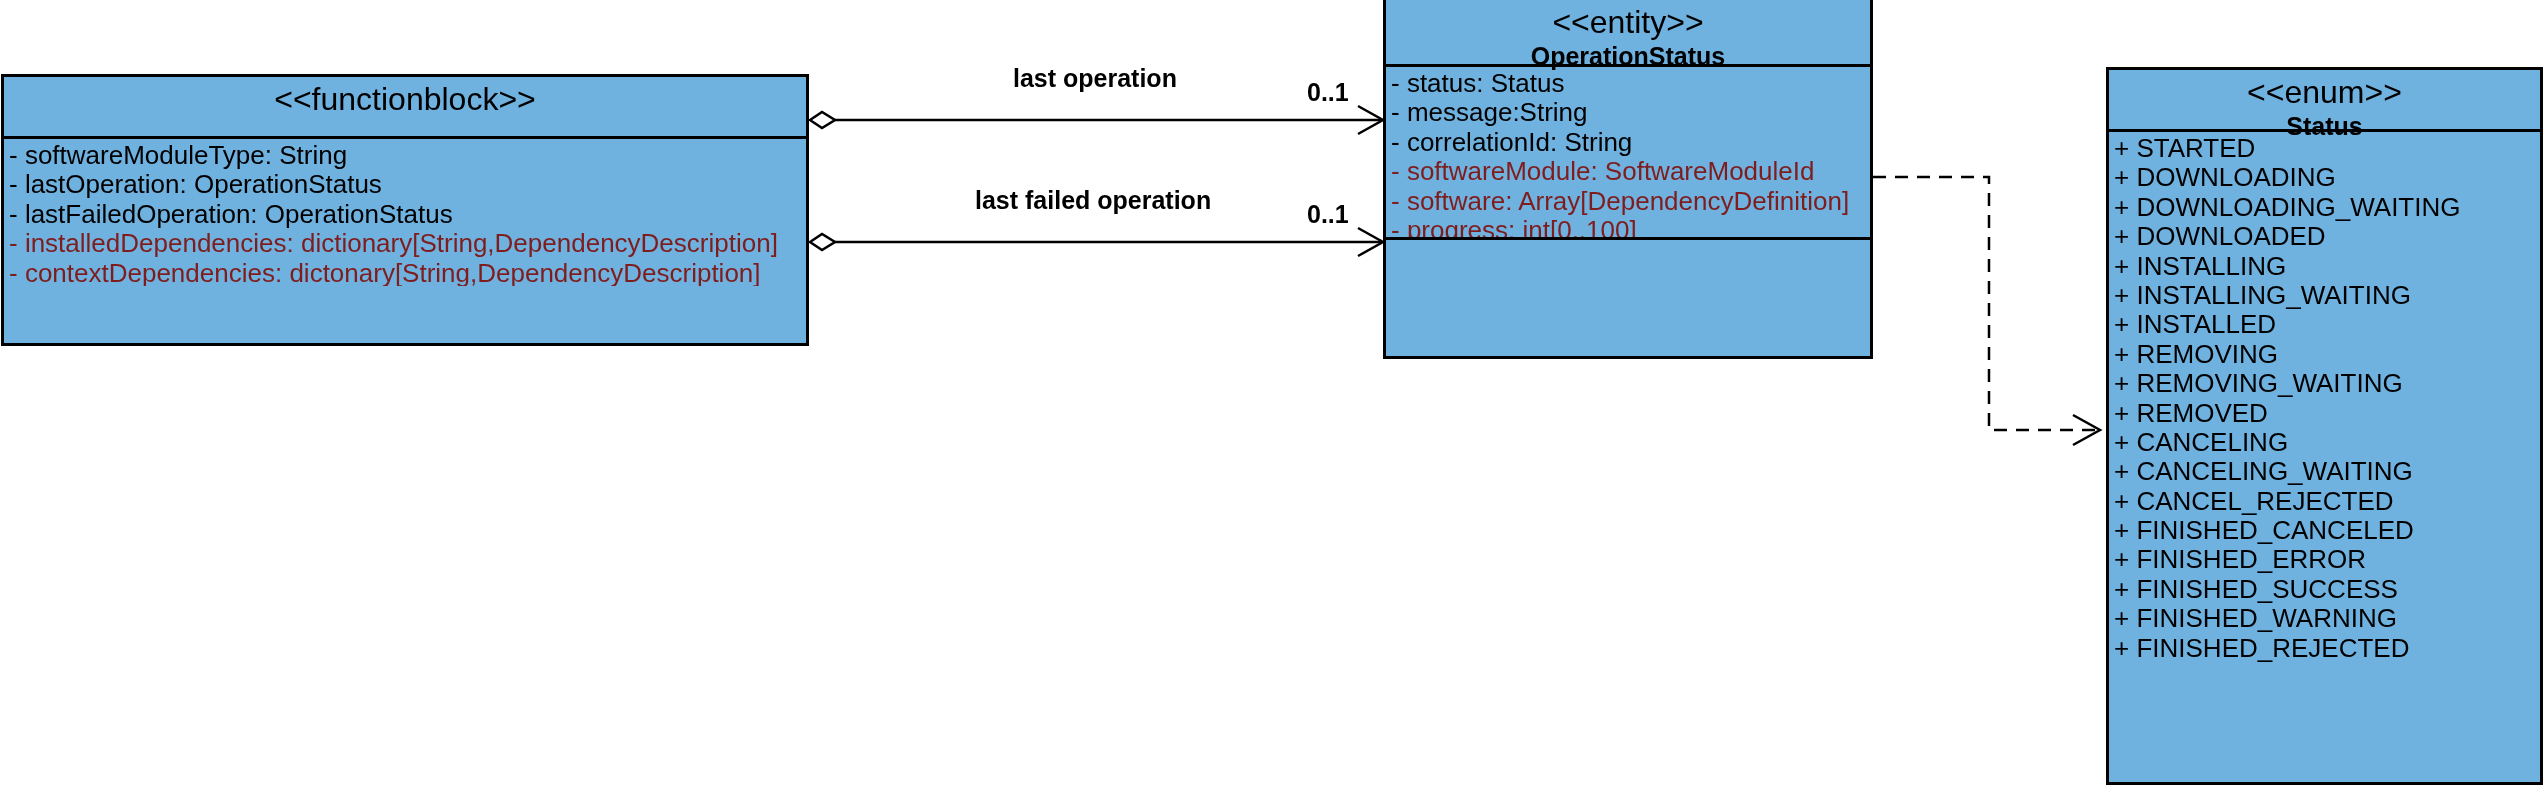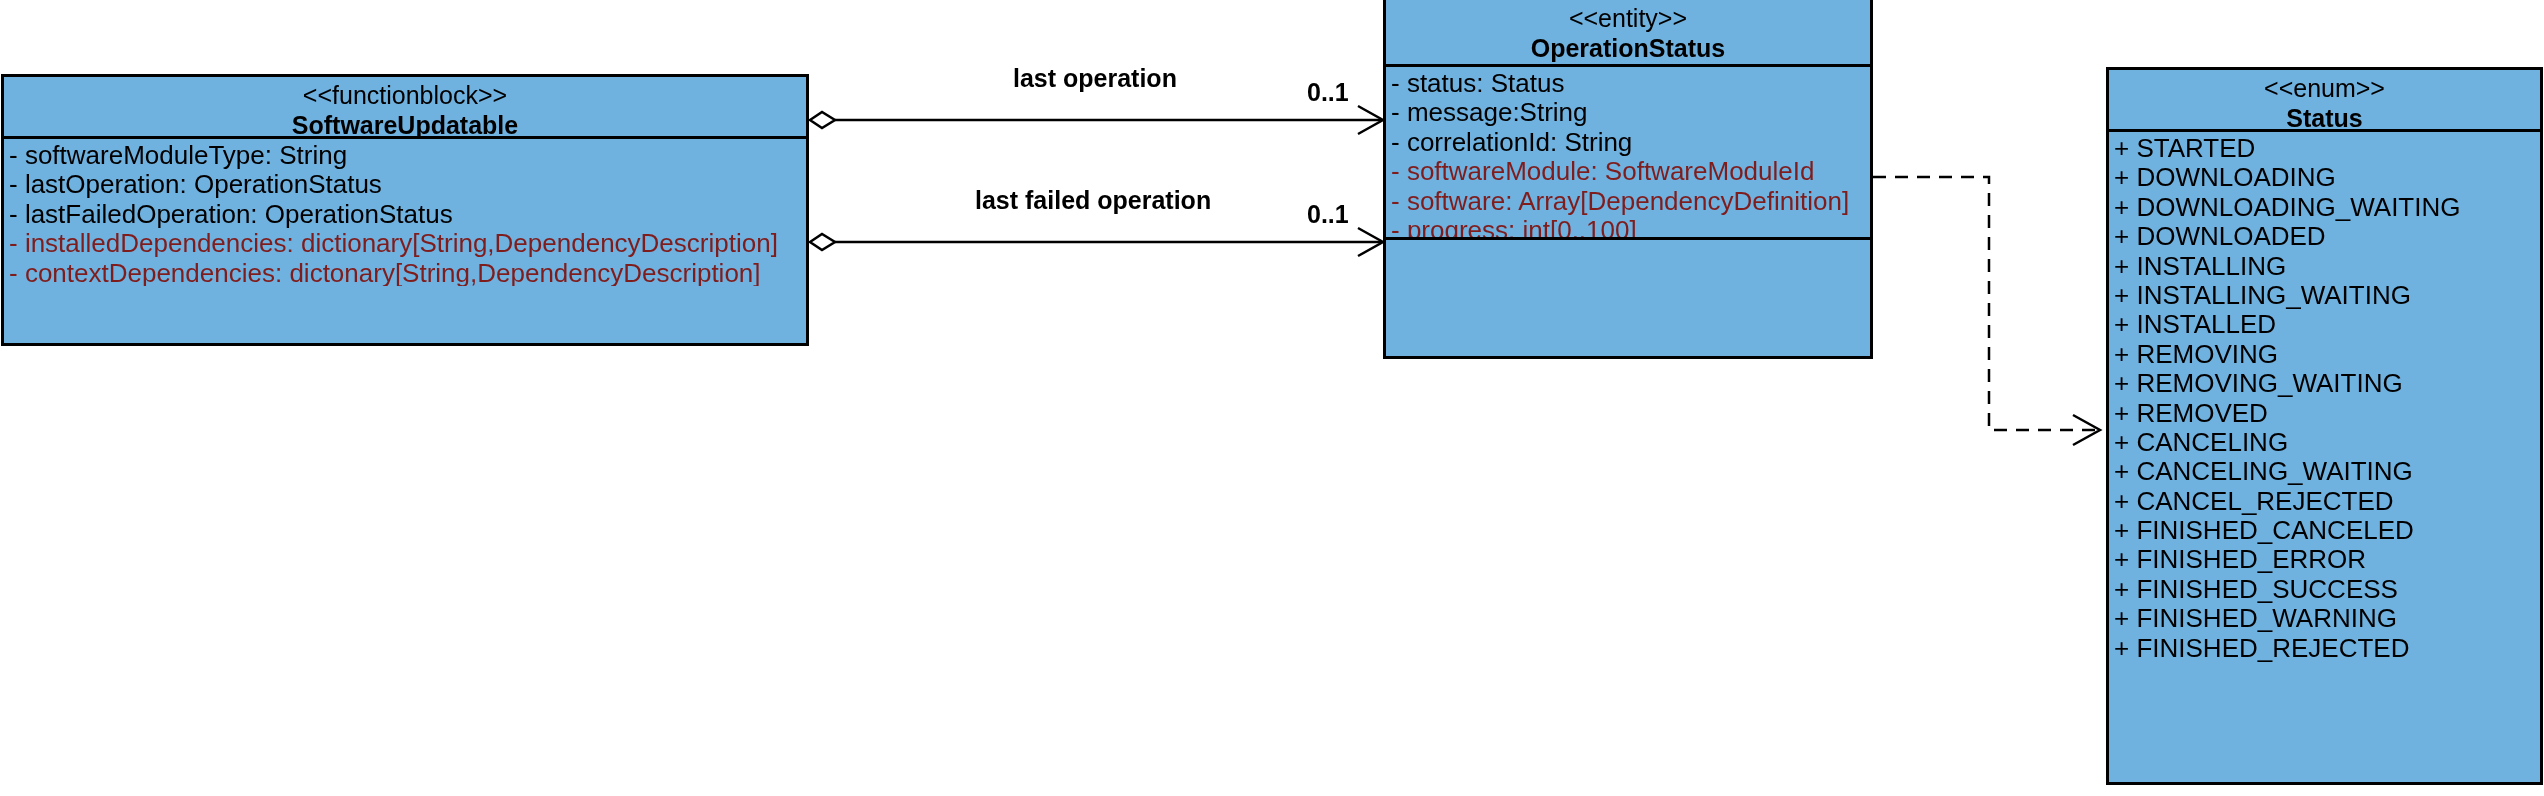--- a/index.html
+++ b/index.html
@@ -29,21 +29,21 @@
   }
   .uml-header {
     box-sizing: border-box;
     text-align: center;
     padding: 4px 6px 6px 6px;
     border-bottom: 3px solid #000000;
     line-height: 1.18;
   }
   .stereotype {
     display: block;
-    font-size: 25px;
+    font-size: 32px;
     color: #000000;
     font-weight: normal;
     white-space: nowrap;
   }
   .classname {
     display: block;
     font-size: 25px;
     font-weight: bold;
     color: #000000;
     white-space: nowrap;
@@ -114,21 +114,20 @@
 
   <div class="edge-label" style="left:1013px; top:64px;">last operation</div>
   <div class="edge-label" style="left:1307px; top:78px;">0..1</div>
 
   <div class="edge-label" style="left:975px; top:186px;">last failed operation</div>
   <div class="edge-label" style="left:1307px; top:200px;">0..1</div>
 
   <div class="uml-class" id="cls-softwareupdatable" style="left:1px; top:74px; width:808px; height:272px;">
     <div class="uml-header" style="height:62px;">
       <span class="stereotype">&lt;&lt;functionblock&gt;&gt;</span>
-      <span class="classname">SoftwareUpdatable</span>
     </div>
     <div class="uml-compartment" id="cmp-su-attrs" style="height:147px;">
         <div class="attr">- softwareModuleType: String</div>
         <div class="attr">- lastOperation: OperationStatus</div>
         <div class="attr">- lastFailedOperation: OperationStatus</div>
         <div class="attr muted">- installedDependencies: dictionary[String,DependencyDescription]</div>
         <div class="attr muted">- contextDependencies: dictonary[String,DependencyDescription]</div>
       </div>
   </div>
 

